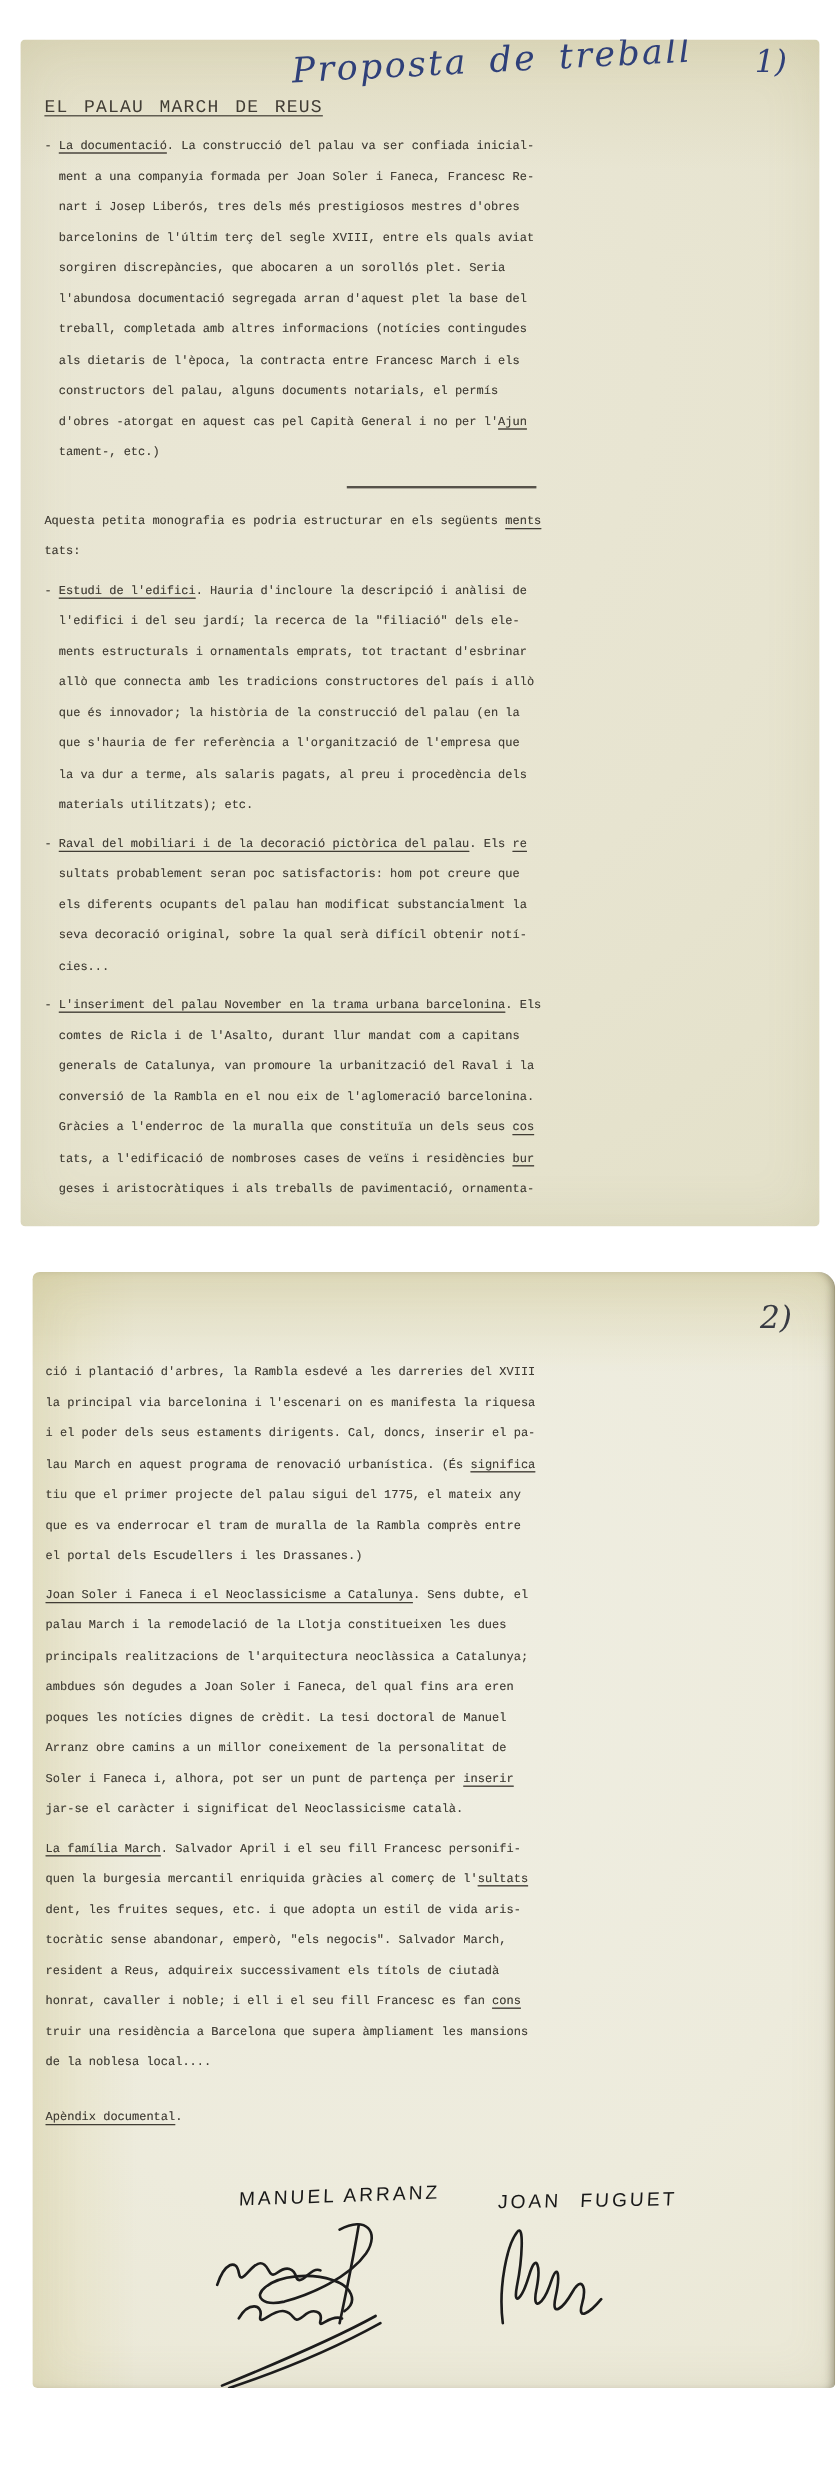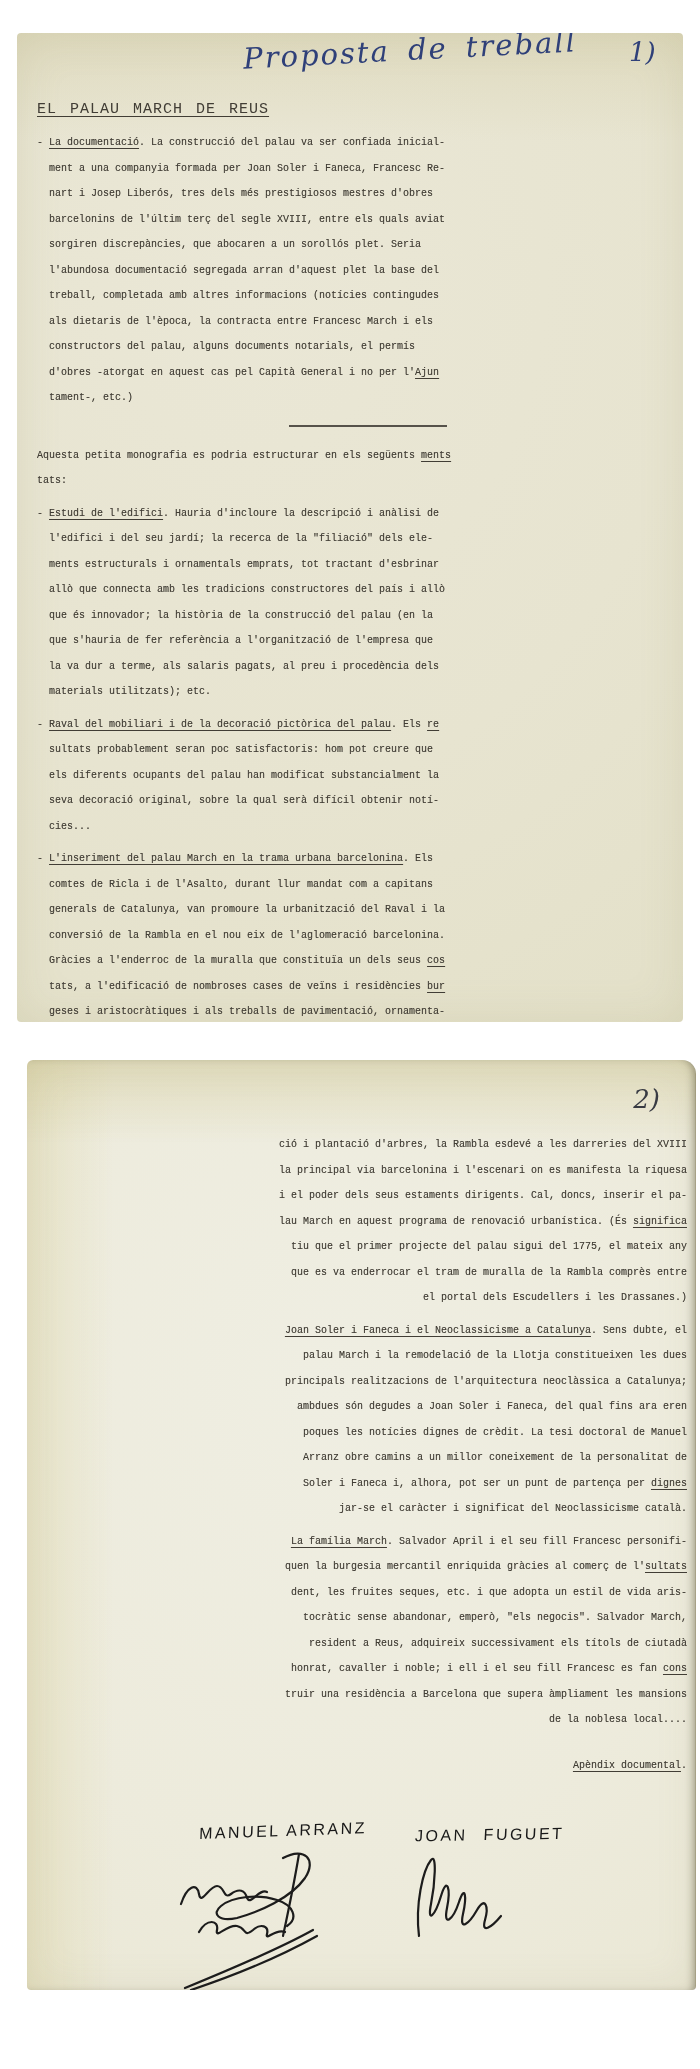--- a/index.html
+++ b/index.html
@@ -19,22 +19,22 @@
     left:27px;top:1060px;width:668px;height:930px;
     border-radius:6px 14px 4px 4px;
     background:
       linear-gradient(180deg, rgba(203,194,138,.40), rgba(203,194,138,0) 9%),
       linear-gradient(90deg, rgba(213,204,148,.32), rgba(213,204,148,0) 13%),
       radial-gradient(110% 95% at 45% 35%, #efeee2 0%, #edebdc 55%, #e9e6d2 100%);
     box-shadow: inset -5px 0 8px -4px rgba(85,80,55,.55), inset 0 0 40px rgba(150,140,90,.12);
     border-right:1px solid rgba(90,85,60,.45);
   }
   .paras{position:relative;}
-  .p1-inner{padding:64px 8px 0 20px;}
-  .p2-inner{padding:72px 8px 0 11px;text-align:right;}
+  .p1-inner{padding:44px 8px 0 20px;}
+  .p2-inner{padding:72px 8px 0 11px;}
   .doc-title{
     font-size:15px;line-height:26px;letter-spacing:1px;word-spacing:3px;
     margin-bottom:7px;
   }
   .u{text-decoration:underline;text-underline-offset:3px;text-decoration-thickness:1.4px;}
   .para{
     font-size:10px;line-height:25.5px;white-space:pre-wrap;
     margin:0 0 7px 0;text-shadow:0 0 .5px rgba(65,61,54,.45);
   }
   .para.gap-top{margin-top:20px;}
@@ -87,21 +87,21 @@
   allò que connecta amb les tradicions constructores del país i allò
   que és innovador; la història de la construcció del palau (en la
   que s'hauria de fer referència a l'organització de l'empresa que
   la va dur a terme, als salaris pagats, al preu i procedència dels
   materials utilitzats); etc.</span></div>
         <div class="para"><span>- </span><span class="u">Raval del mobiliari i de la decoració pictòrica del palau</span><span>. Els </span><span class="u">re</span><span>
   sultats probablement seran poc satisfactoris: hom pot creure que
   els diferents ocupants del palau han modificat substancialment la
   seva decoració original, sobre la qual serà difícil obtenir notí-
   cies...</span></div>
-        <div class="para"><span>- </span><span class="u">L'inseriment del palau March en la trama urbana barcelonina</span><span>. Els
+        <div class="para"><span>- </span><span class="u">L'inseriment del palau November en la trama urbana barcelonina</span><span>. Els
   comtes de Ricla i de l'Asalto, durant llur mandat com a capitans
   generals de Catalunya, van promoure la urbanització del Raval i la
   conversió de la Rambla en el nou eix de l'aglomeració barcelonina.
   Gràcies a l'enderroc de la muralla que constituïa un dels seus </span><span class="u">cos</span><span>
   tats, a l'edificació de nombroses cases de veïns i residències </span><span class="u">bur</span><span>
   geses i aristocràtiques i als treballs de pavimentació, ornamenta-</span></div>
       </div>
   </div>
 </div>
 
@@ -115,21 +115,21 @@
 lau March en aquest programa de renovació urbanística. (És </span><span class="u">significa</span><span>
 tiu que el primer projecte del palau sigui del 1775, el mateix any
 que es va enderrocar el tram de muralla de la Rambla comprès entre
 el portal dels Escudellers i les Drassanes.)</span></div>
         <div class="para"><span class="u">Joan Soler i Faneca i el Neoclassicisme a Catalunya</span><span>. Sens dubte, el
 palau March i la remodelació de la Llotja constitueixen les dues
 principals realitzacions de l'arquitectura neoclàssica a Catalunya;
 ambdues són degudes a Joan Soler i Faneca, del qual fins ara eren
 poques les notícies dignes de crèdit. La tesi doctoral de Manuel
 Arranz obre camins a un millor coneixement de la personalitat de
-Soler i Faneca i, alhora, pot ser un punt de partença per </span><span class="u">dignes</span><span>
+Soler i Faneca i, alhora, pot ser un punt de partença per </span><span class="u">inserir</span><span>
 jar-se el caràcter i significat del Neoclassicisme català.</span></div>
         <div class="para"><span class="u">La família March</span><span>. Salvador April i el seu fill Francesc personifi-
 quen la burgesia mercantil enriquida gràcies al comerç de l'</span><span class="u">sultats</span><span>
 dent, les fruites seques, etc. i que adopta un estil de vida aris-
 tocràtic sense abandonar, emperò, "els negocis". Salvador March,
 resident a Reus, adquireix successivament els títols de ciutadà
 honrat, cavaller i noble; i ell i el seu fill Francesc es fan </span><span class="u">cons</span><span>
 truir una residència a Barcelona que supera àmpliament les mansions
 de la noblesa local....</span></div>
         <div class="para gap-top"><span class="u">Apèndix documental</span><span>.</span></div>

